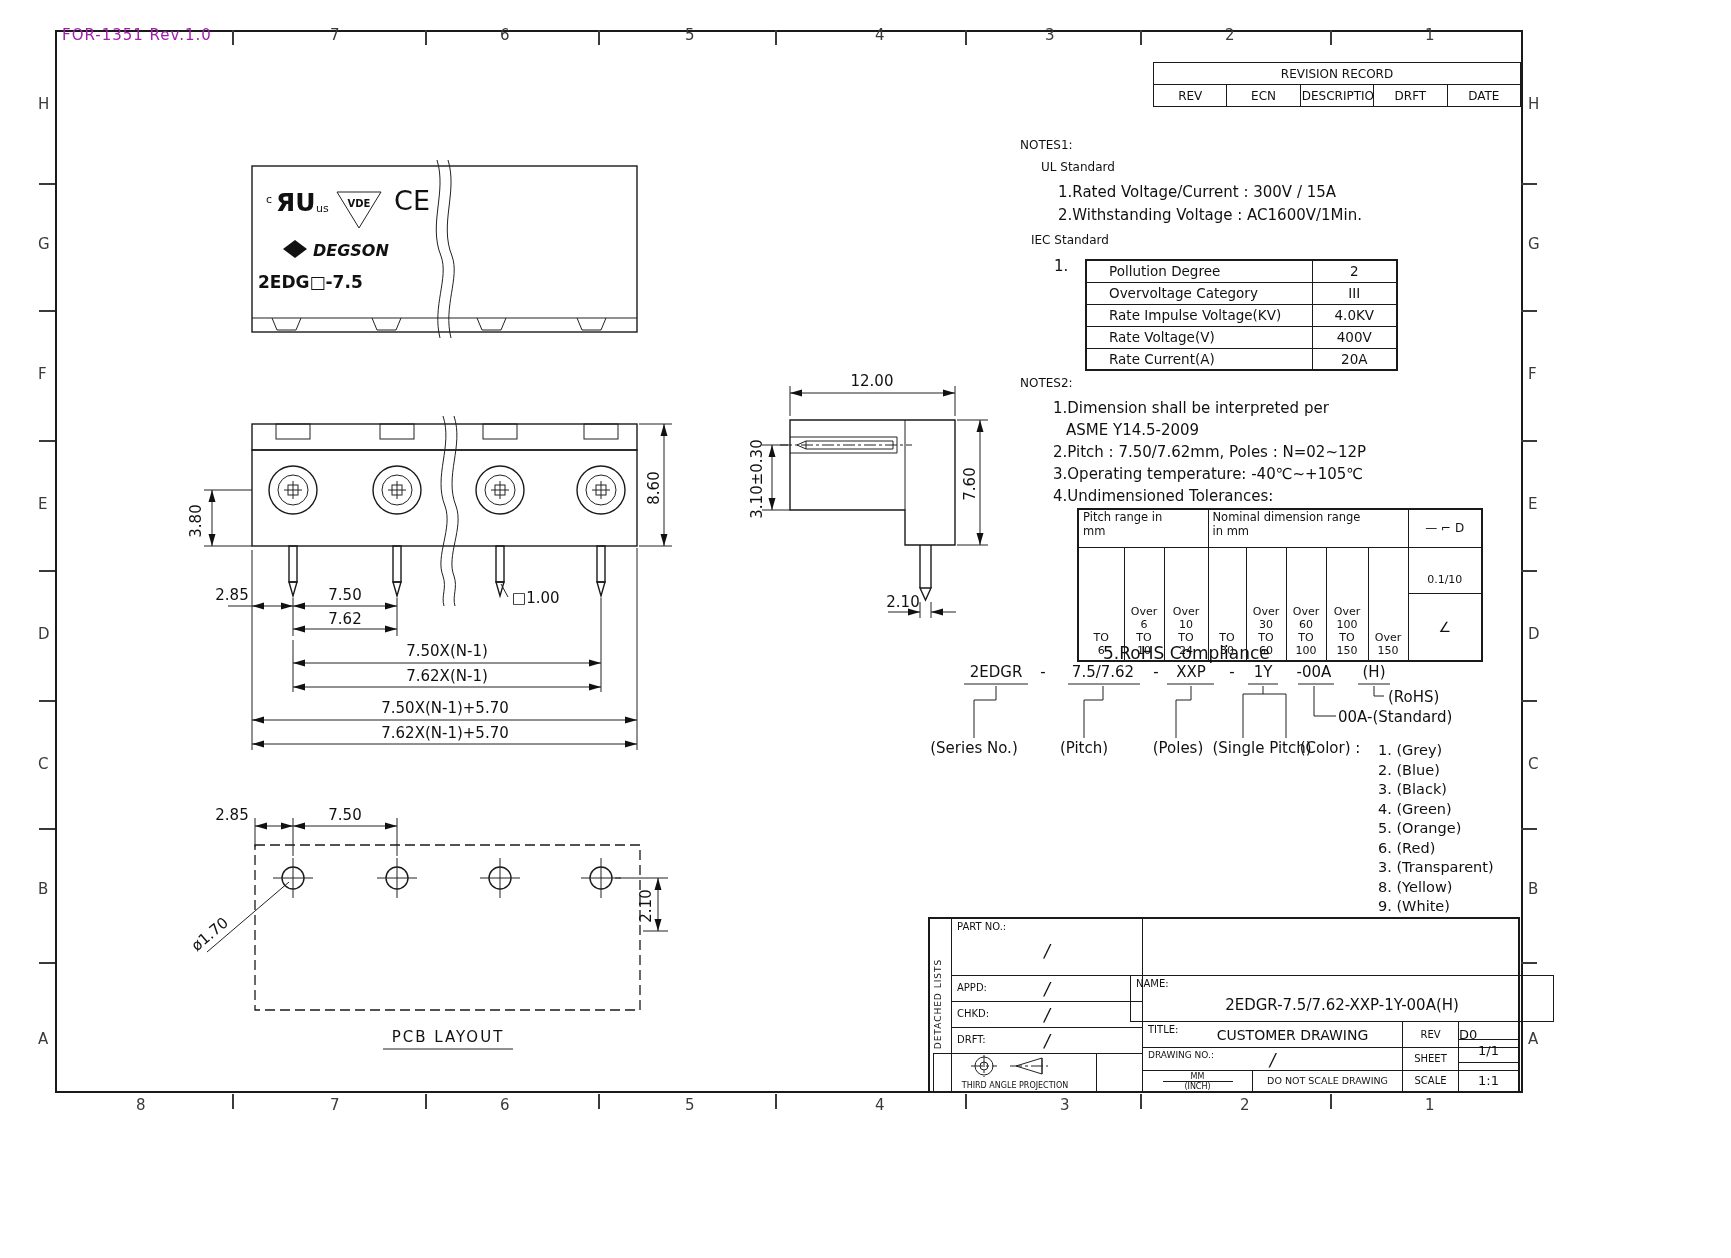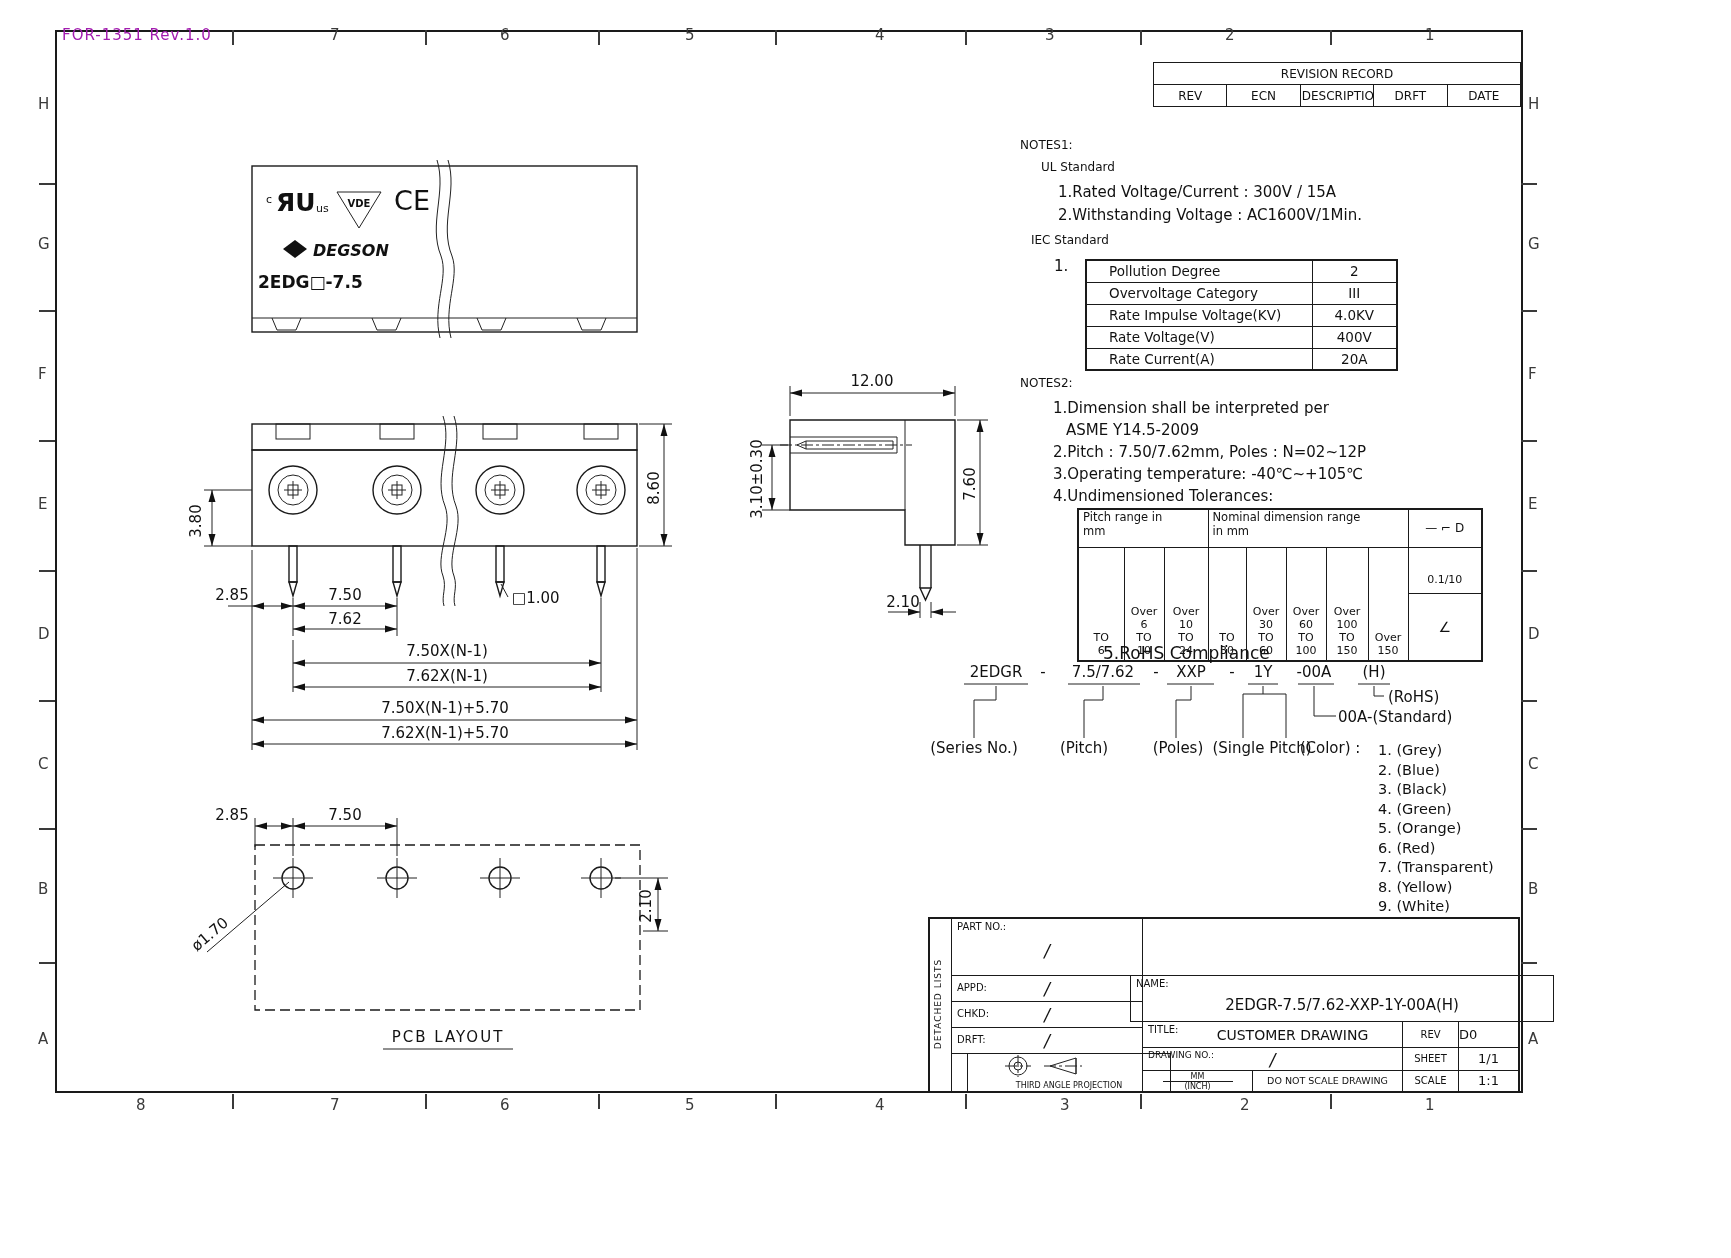--- a/index.html
+++ b/index.html
@@ -226,21 +226,21 @@
 
   <div class="abs rohs-head" style="left:1103px;top:643px">5.RoHS Compliance</div>
 
   <div class="colorlist">
     <div>1. (Grey)</div>
     <div>2. (Blue)</div>
     <div>3. (Black)</div>
     <div>4. (Green)</div>
     <div>5. (Orange)</div>
     <div>6. (Red)</div>
-    <div>7. (Transparent)</div>
+    <div>3. (Transparent)</div>
     <div>8. (Yellow)</div>
     <div>9. (White)</div>
   </div>
 
   <svg class="layer" width="1731" height="1258" viewBox="0 0 1731 1258">
     <defs>
       <marker id="mE" markerWidth="13" markerHeight="9" refX="12" refY="4" orient="auto" markerUnits="userSpaceOnUse">
           <path d="M0,0.5 L12,4 L0,7.5 Z" fill="#111"></path>
         </marker>
       <marker id="mS" markerWidth="13" markerHeight="9" refX="1" refY="4" orient="auto" markerUnits="userSpaceOnUse">
@@ -483,21 +483,21 @@
       <span class="slash" style="top:3px">/</span>
     </div>
     <div class="tbc" style="left:21px;top:82px;width:192px;height:27px">
       <span class="cl" style="top:6px">CHKD:</span>
       <span class="slash" style="top:3px">/</span>
     </div>
     <div class="tbc" style="left:21px;top:108px;width:192px;height:27px">
       <span class="cl" style="top:6px">DRFT:</span>
       <span class="slash" style="top:3px">/</span>
     </div>
-    <div class="tbc" style="left:37px;top:134px;width:204px;height:39px">
+    <div class="tbc" style="left:3px;top:134px;width:164px;height:39px">
       <svg width="130" height="22" style="position:absolute;left:30px;top:1px">
         <circle cx="20" cy="11" r="9" class="thin"></circle>
           <circle cx="20" cy="11" r="4" class="thin"></circle>
         <line x1="7" y1="11" x2="33" y2="11" class="ctr"></line>
           <line x1="20" y1="0" x2="20" y2="22" class="ctr"></line>
         <polygon points="52,11 78,3 78,19" class="thin"></polygon>
           <line x1="78" y1="3" x2="78" y2="19" class="thin"></line>
         <line x1="46" y1="11" x2="84" y2="11" class="ctr"></line>
       </svg>
       <div style="position:absolute;left:0;right:0;bottom:1px;text-align:center;font-size:8px">THIRD ANGLE PROJECTION</div>
@@ -512,21 +512,21 @@
       <span class="cl">TITLE:</span>
       <div style="position:absolute;left:40px;right:0;top:5px;text-align:center;font-size:14px">CUSTOMER DRAWING</div>
     </div>
     <div class="tbc" style="left:472px;top:102px;width:57px;height:27px;text-align:center;line-height:25px">REV</div>
     <div class="tbc" style="left:528px;top:102px;width:61px;height:27px;text-align:left;line-height:25px;font-size:13px">D0</div>
     <div class="tbc" style="left:212px;top:128px;width:261px;height:24px">
       <span class="cl" style="font-size:9px">DRAWING NO.:</span>
       <span class="slash" style="top:2px">/</span>
     </div>
     <div class="tbc" style="left:472px;top:128px;width:57px;height:24px;text-align:center;line-height:22px">SHEET</div>
-    <div class="tbc" style="left:528px;top:128px;width:61px;height:24px;text-align:center;line-height:22px;font-size:13px">1/1</div>
+    <div class="tbc" style="left:528px;top:120px;width:61px;height:24px;text-align:center;line-height:22px;font-size:13px">1/1</div>
     <div class="tbc" style="left:212px;top:151px;width:111px;height:22px;text-align:center">
       <div style="font-size:8px;line-height:9px;margin-top:1px">MM</div>
       <div style="border-top:1px solid #1a1a1a;width:70px;margin:0 auto"></div>
       <div style="font-size:8px;line-height:9px">(INCH)</div>
     </div>
     <div class="tbc" style="left:322px;top:151px;width:151px;height:22px;text-align:center;line-height:20px;font-size:9.5px">DO NOT SCALE DRAWING</div>
     <div class="tbc" style="left:472px;top:151px;width:57px;height:22px;text-align:center;line-height:20px">SCALE</div>
     <div class="tbc" style="left:528px;top:151px;width:61px;height:22px;text-align:center;line-height:20px;font-size:13px">1:1</div>
   </div>
 

